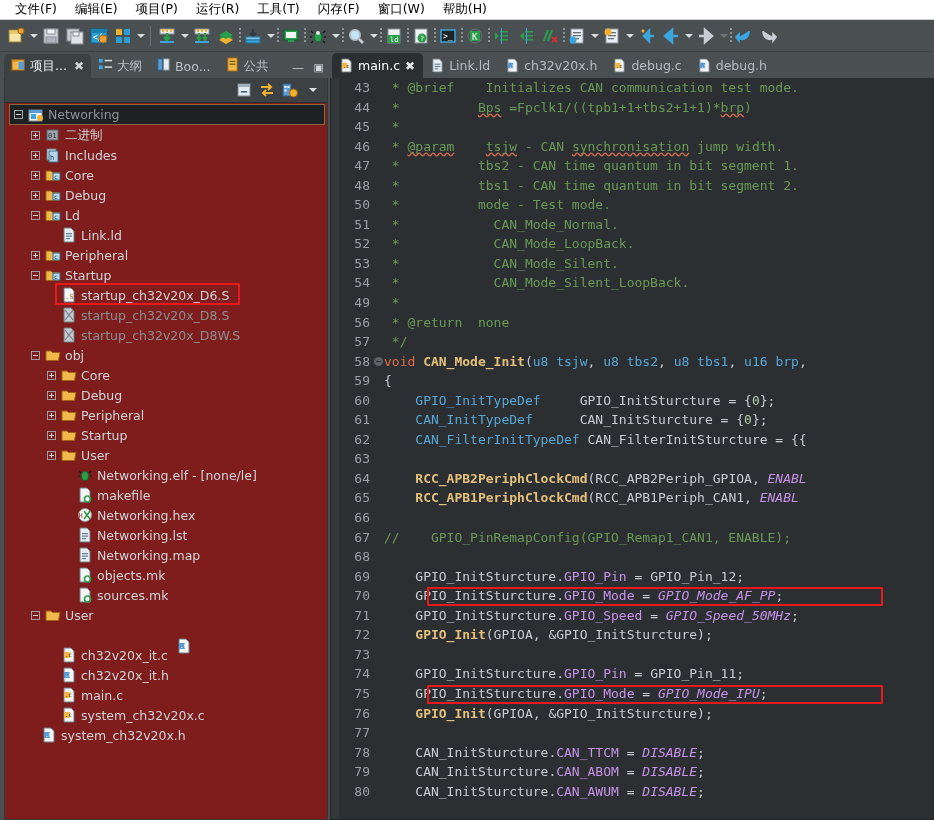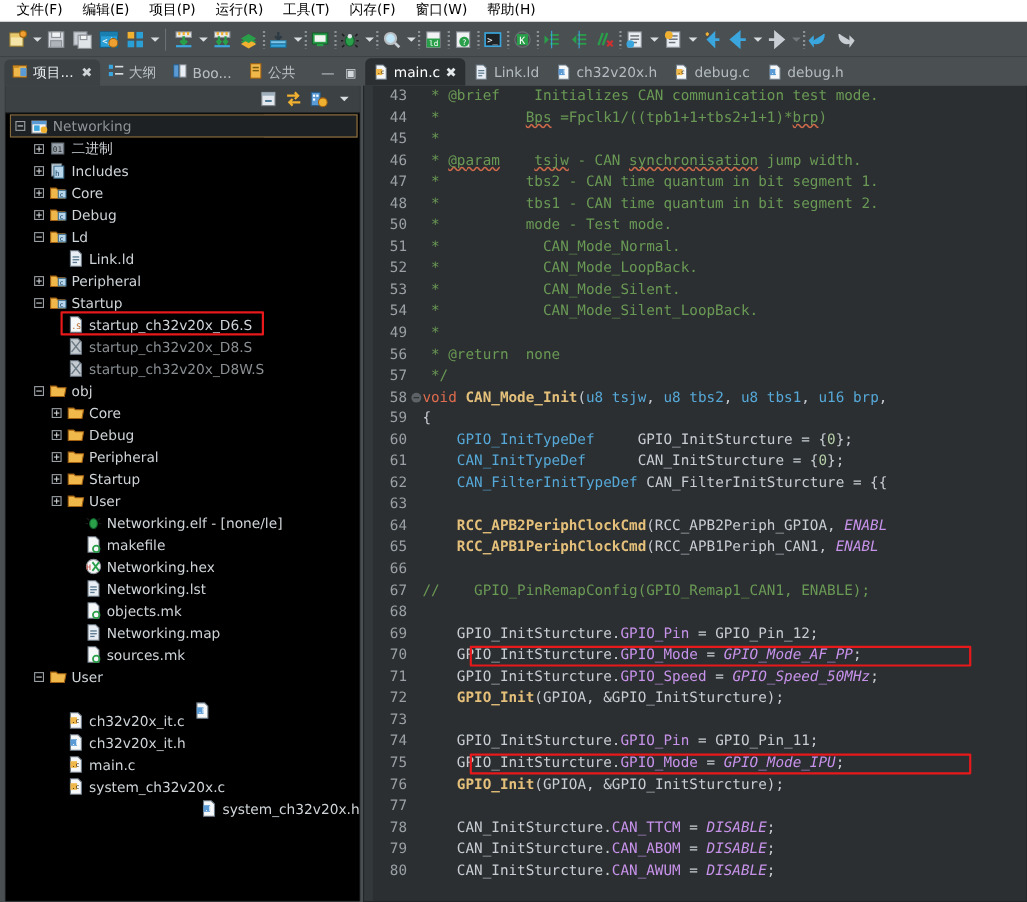--- a/index.html
+++ b/index.html
@@ -56,21 +56,21 @@
   }
   .vtab .x{ font-size:12px; color:#cfd5d9; font-weight:bold; margin-left:3px;}
   .vwinbtns{ position:absolute; right:6px; bottom:5px; display:flex; gap:10px; align-items:center;}
   .vwinbtns span{ color:#d3d8dc; font-size:11px; line-height:1; }
 
   .panelbody{ flex:1; background:#3c4143; border-radius:0 0 2px 2px; display:flex; flex-direction:column;
               margin-left:4px; margin-right:2px; border:1px solid #32373a; border-top:none;}
   .panelhdr{ height:24px; display:flex; align-items:center; justify-content:flex-end; gap:3px; padding-right:4px;}
   .phbtn{ width:20px;height:20px;display:flex;align-items:center;justify-content:center;}
 
-  .tree{ flex:1; background:#000000; overflow:hidden; position:relative;
+  .tree{ flex:1; background:#7f1d1d; overflow:hidden; position:relative;
          border-top:1px solid #2b2f31;}
   .trow{ height:20px; display:flex; align-items:center; white-space:nowrap;
          color:#cfd4d8; font-size:12.5px; position:relative;
          font-family:"DejaVu Sans","Liberation Sans",sans-serif;}
   .trow.root{ background:#1e2123; border:1px solid #8a6b3a; height:21px;
               margin:1px 2px 0 4px; }
   .trow.root .lbl{ color:#8e9398; }
   .trow .exp{ width:13px; height:13px; flex:0 0 auto; display:flex; align-items:center; justify-content:center;
               margin-right:3px; }
   .expbox{ width:9px;height:9px;border:1px solid #9aa0a5; position:relative; background:transparent;}
@@ -698,46 +698,46 @@
                 <rect x="4" y="8.5" width="6" height="1.2" fill="#5b7a90"></rect>
                 <rect x="4" y="11" width="4" height="1.2" fill="#5b7a90"></rect>
               </svg>
             </span>
             <span class="lbl">Networking.lst</span>
           </div>
           <div class="trow" style="padding-left: 56px;">
             <span class="exp"></span>
             <span class="ic">
               <svg width="14" height="16" viewBox="0 0 14 16">
-                <path d="M2 1 l7 0 l3 3 l0 11 l-10 0 z" fill="#f5f7f9" stroke="#6d7a85"></path>
-                <circle cx="9.5" cy="12" r="3" fill="none" stroke="#2a9f4a" stroke-width="1.6"></circle>
-              </svg>
-            </span>
-            <span class="lbl">objects.mk</span>
-          </div>
-          <div class="trow" style="padding-left: 56px;">
-            <span class="exp"></span>
-            <span class="ic">
-              <svg width="14" height="16" viewBox="0 0 14 16">
                 <path d="M2 1 l7 0 l3 3 l0 11 l-10 0 z" fill="#e8eef4" stroke="#6d7a85"></path>
                 <rect x="4" y="6" width="6" height="1.2" fill="#5b7a90"></rect>
                 <rect x="4" y="8.5" width="6" height="1.2" fill="#5b7a90"></rect>
                 <rect x="4" y="11" width="4" height="1.2" fill="#5b7a90"></rect>
               </svg>
             </span>
             <span class="lbl">Networking.map</span>
           </div>
           <div class="trow" style="padding-left: 56px;">
             <span class="exp"></span>
             <span class="ic">
               <svg width="14" height="16" viewBox="0 0 14 16">
                 <path d="M2 1 l7 0 l3 3 l0 11 l-10 0 z" fill="#f5f7f9" stroke="#6d7a85"></path>
                 <circle cx="9.5" cy="12" r="3" fill="none" stroke="#2a9f4a" stroke-width="1.6"></circle>
               </svg>
             </span>
+            <span class="lbl">objects.mk</span>
+          </div>
+          <div class="trow" style="padding-left: 56px;">
+            <span class="exp"></span>
+            <span class="ic">
+              <svg width="14" height="16" viewBox="0 0 14 16">
+                <path d="M2 1 l7 0 l3 3 l0 11 l-10 0 z" fill="#f5f7f9" stroke="#6d7a85"></path>
+                <circle cx="9.5" cy="12" r="3" fill="none" stroke="#2a9f4a" stroke-width="1.6"></circle>
+              </svg>
+            </span>
             <span class="lbl">sources.mk</span>
           </div>
           <div class="trow" style="padding-left: 24px;">
             <span class="exp">
               <span class="expbox"></span>
             </span>
             <span class="ic">
               <svg width="16" height="16" viewBox="0 0 16 16">
                 <path d="M1 4 l5 0 l1.5 1.5 l7.5 0 l-1.5 8 l-12.5 0 z" fill="#f0b84a" stroke="#a06010"></path>
               </svg>
@@ -792,21 +792,21 @@
             <span class="exp"></span>
             <span class="ic">
               <svg width="14" height="16" viewBox="0 0 14 16">
                 <path d="M2 1 l7 0 l3 3 l0 11 l-10 0 z" fill="#f5f7f9" stroke="#6d7a85"></path>
                 <rect x="2" y="5" width="6" height="6" fill="#f0b84a"></rect>
                 <text x="3" y="10.3" font-size="6" fill="#3a2a08" font-family="monospace">.c</text>
               </svg>
             </span>
             <span class="lbl">system_ch32v20x.c</span>
           </div>
-          <div class="trow" style="padding-left: 20px; justify-content: flex-end;">
+          <div class="trow" style="padding-left: 20px;">
             <span class="exp"></span>
             <span class="ic">
               <svg width="14" height="16" viewBox="0 0 14 16">
                 <path d="M2 1 l7 0 l3 3 l0 11 l-10 0 z" fill="#f5f7f9" stroke="#6d7a85"></path>
                 <rect x="2" y="5" width="6" height="6" fill="#5b9bd5"></rect>
                 <text x="3" y="10.3" font-size="6" fill="#ffffff" font-family="monospace">.h</text>
               </svg>
             </span>
             <span class="lbl">system_ch32v20x.h</span>
           </div>

